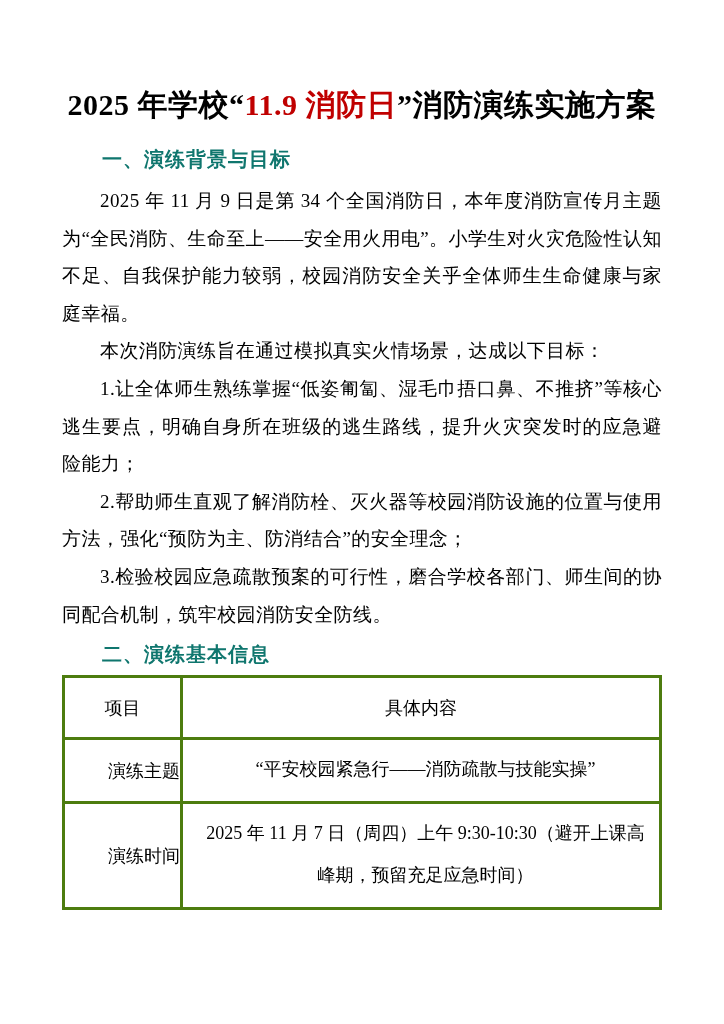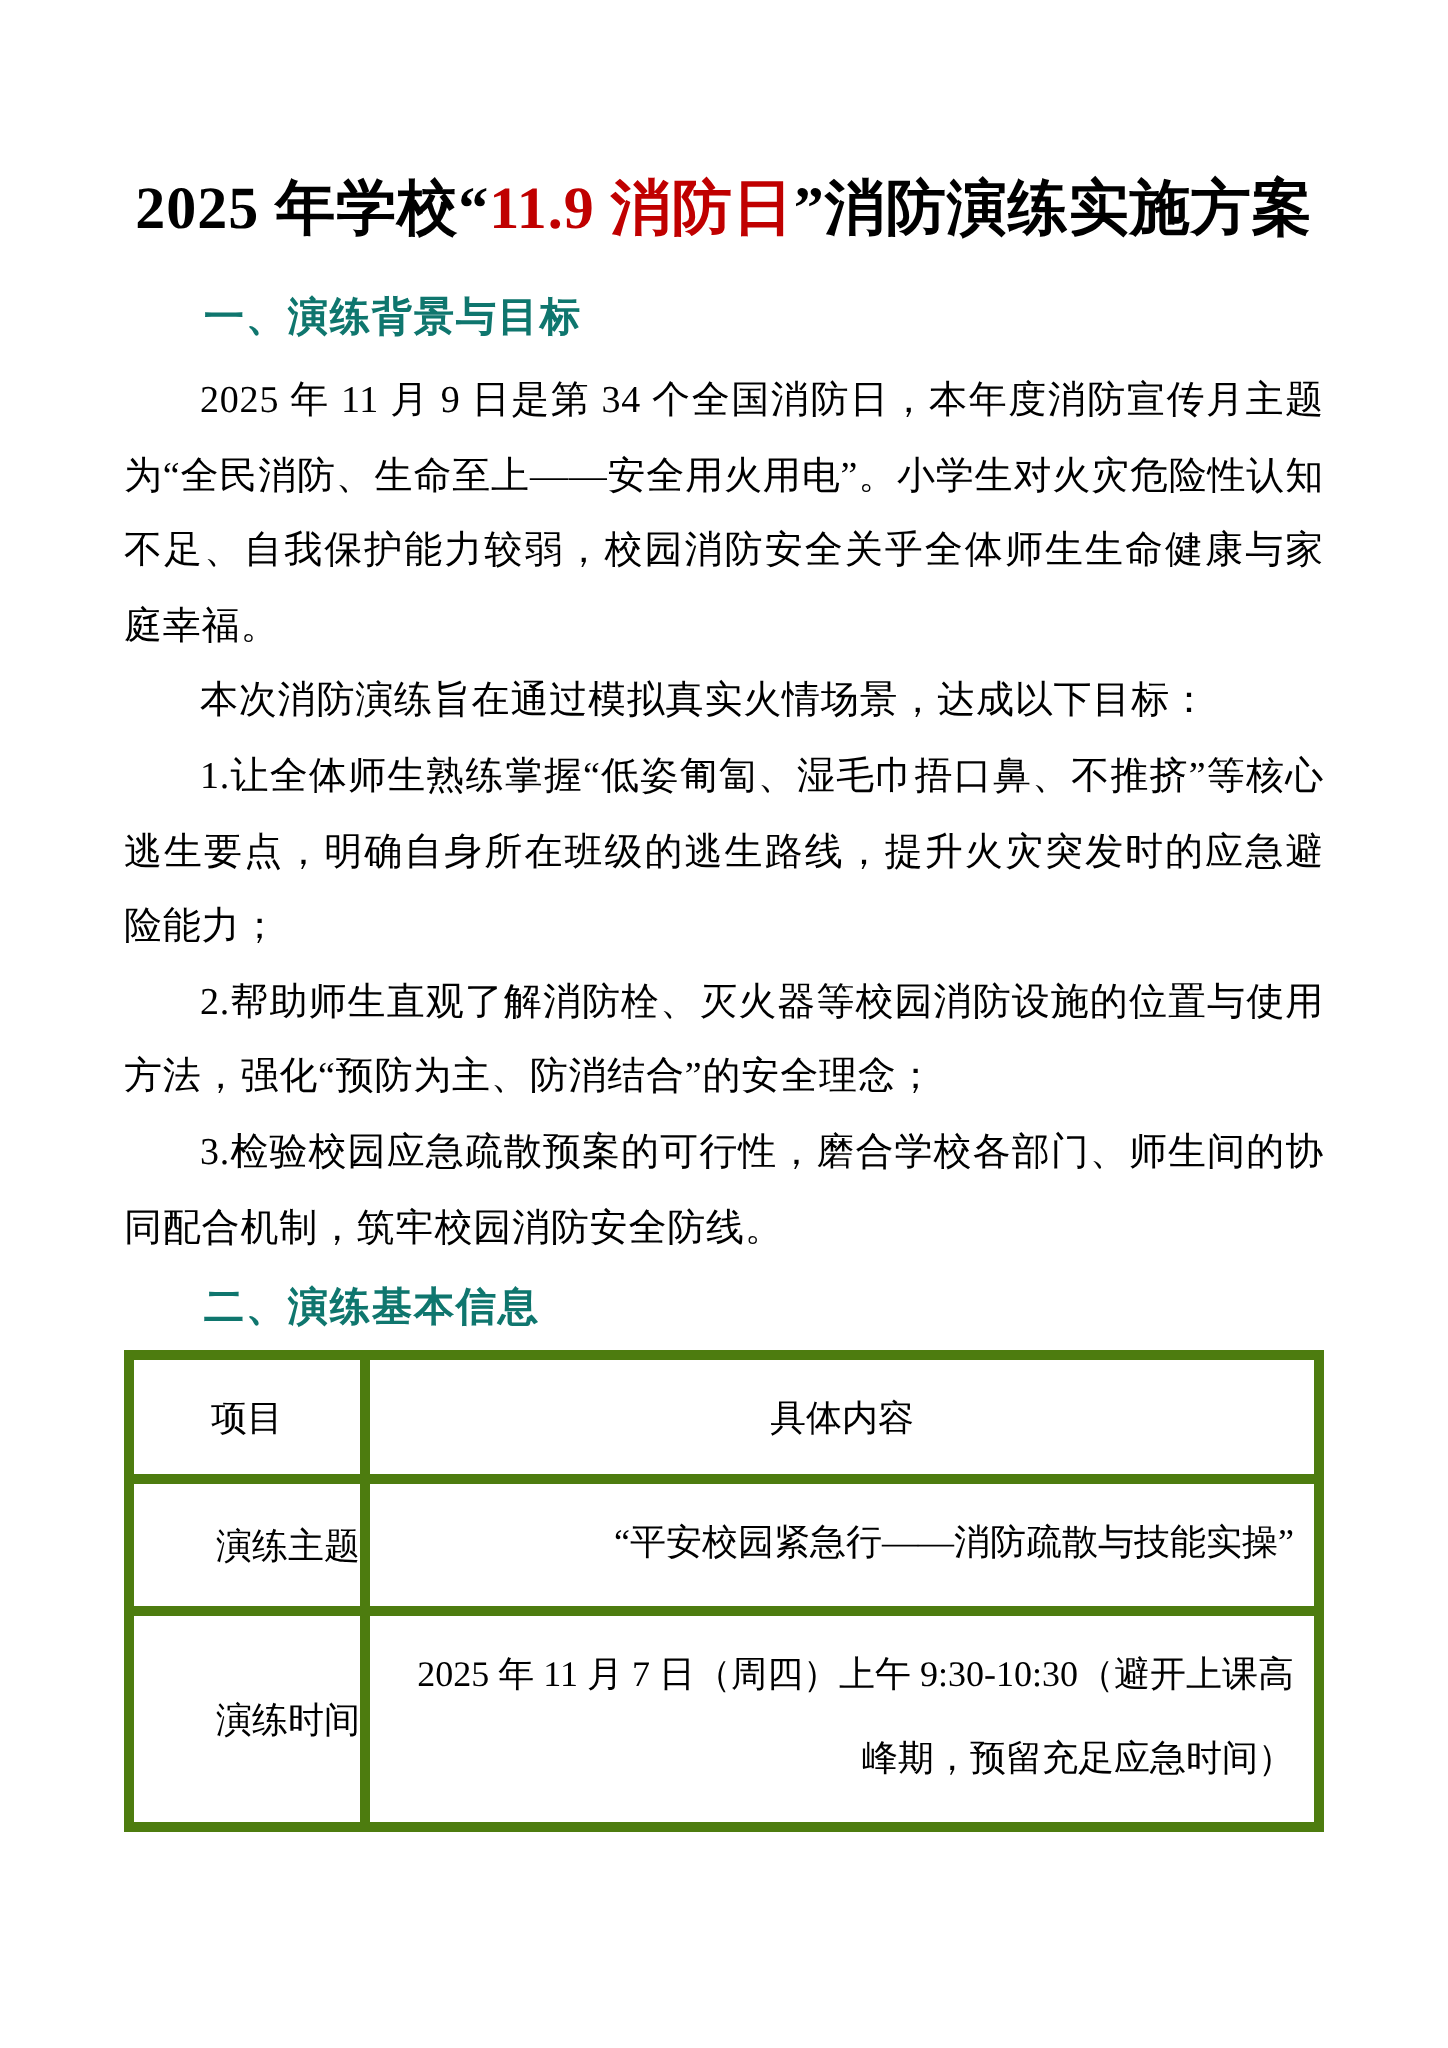--- a/index.html
+++ b/index.html
@@ -46,30 +46,30 @@
     letter-spacing: 0.4px;
   }
   .heading-2 { margin-top: 7px; }
   .info-table {
     width: 600px;
     margin-top: 7px;
     border-collapse: collapse;
     table-layout: fixed;
   }
   .info-table th, .info-table td {
-    border: 5px solid #4d7c0f;
+    border: 3px solid #4d7c0f;
     font-size: 18px;
     font-weight: normal;
     vertical-align: middle;
   }
   .col-item { width: 118px; }
   .info-table .row-header th { height: 62px; text-align: center; }
   .info-table .label-cell { text-align: right; height: 62px; }
   .info-table .content-cell {
-    text-align: right;
+    text-align: center;
     padding: 8px 10px 11px 19px;
     line-height: 42px;
   }
   .info-table .row-time .label-cell { height: 88px; }
 </style>
 </head>
 <body>
 
 <div class="page">
   <div class="content">

